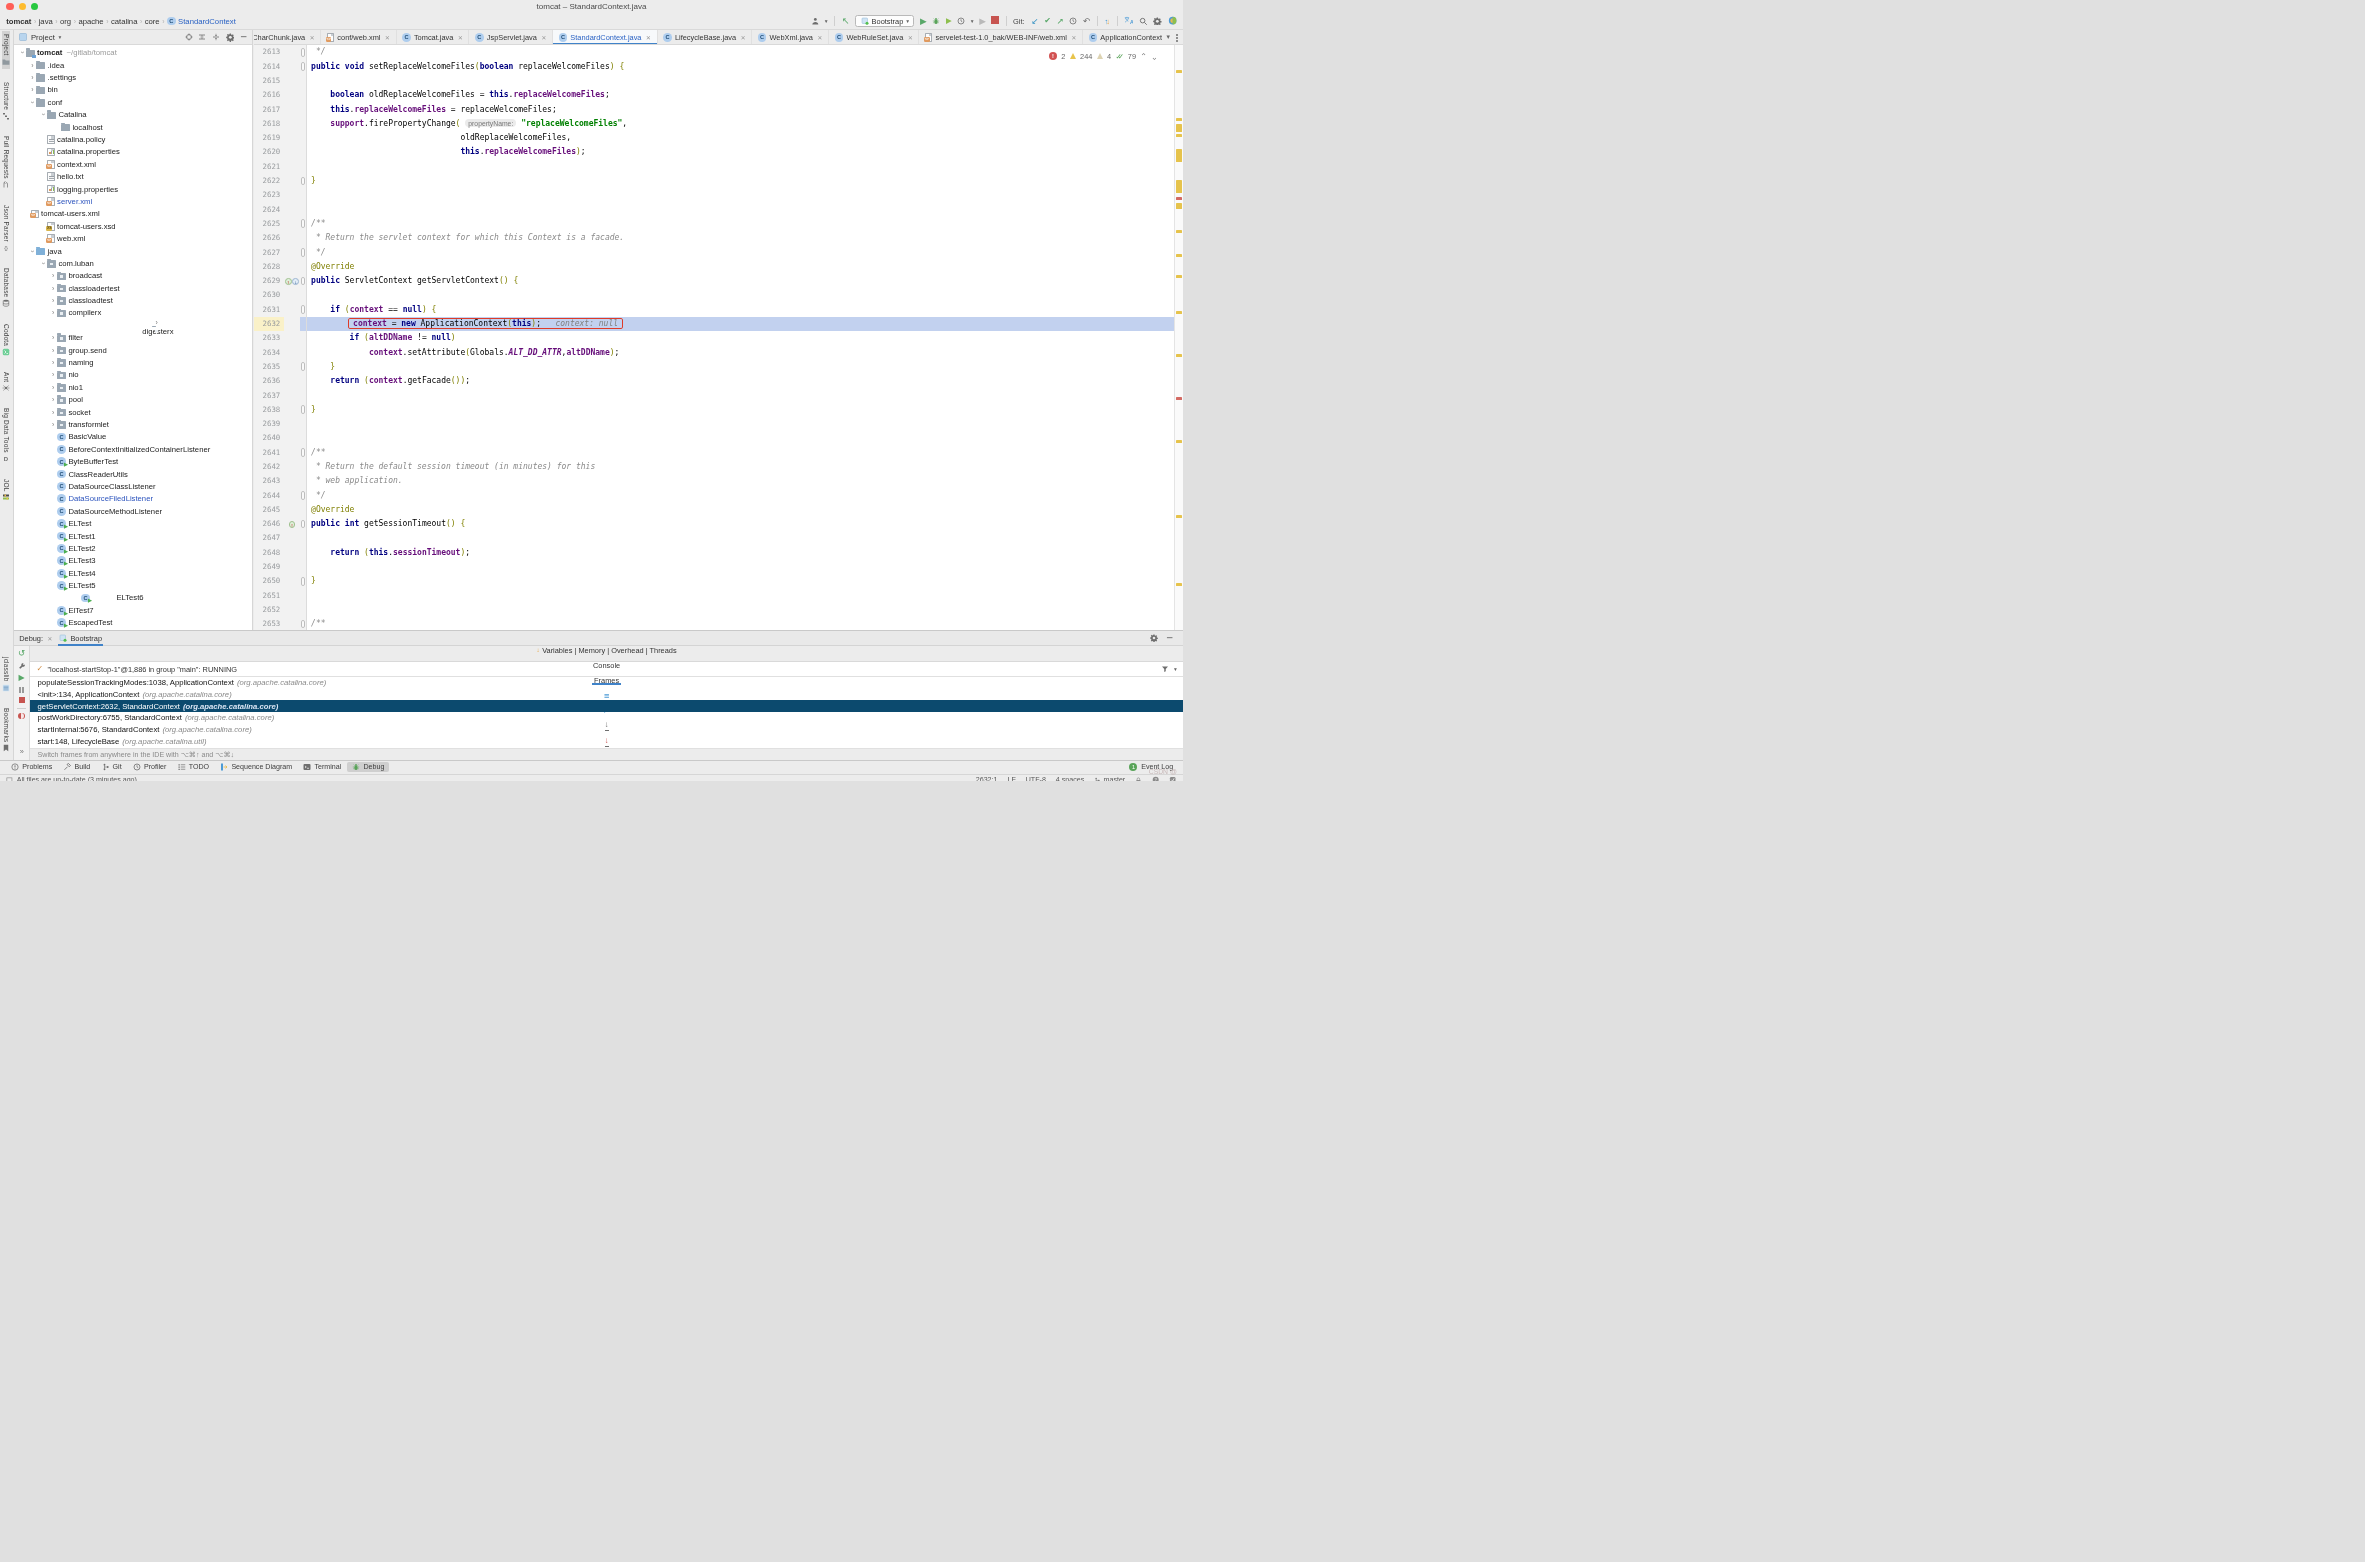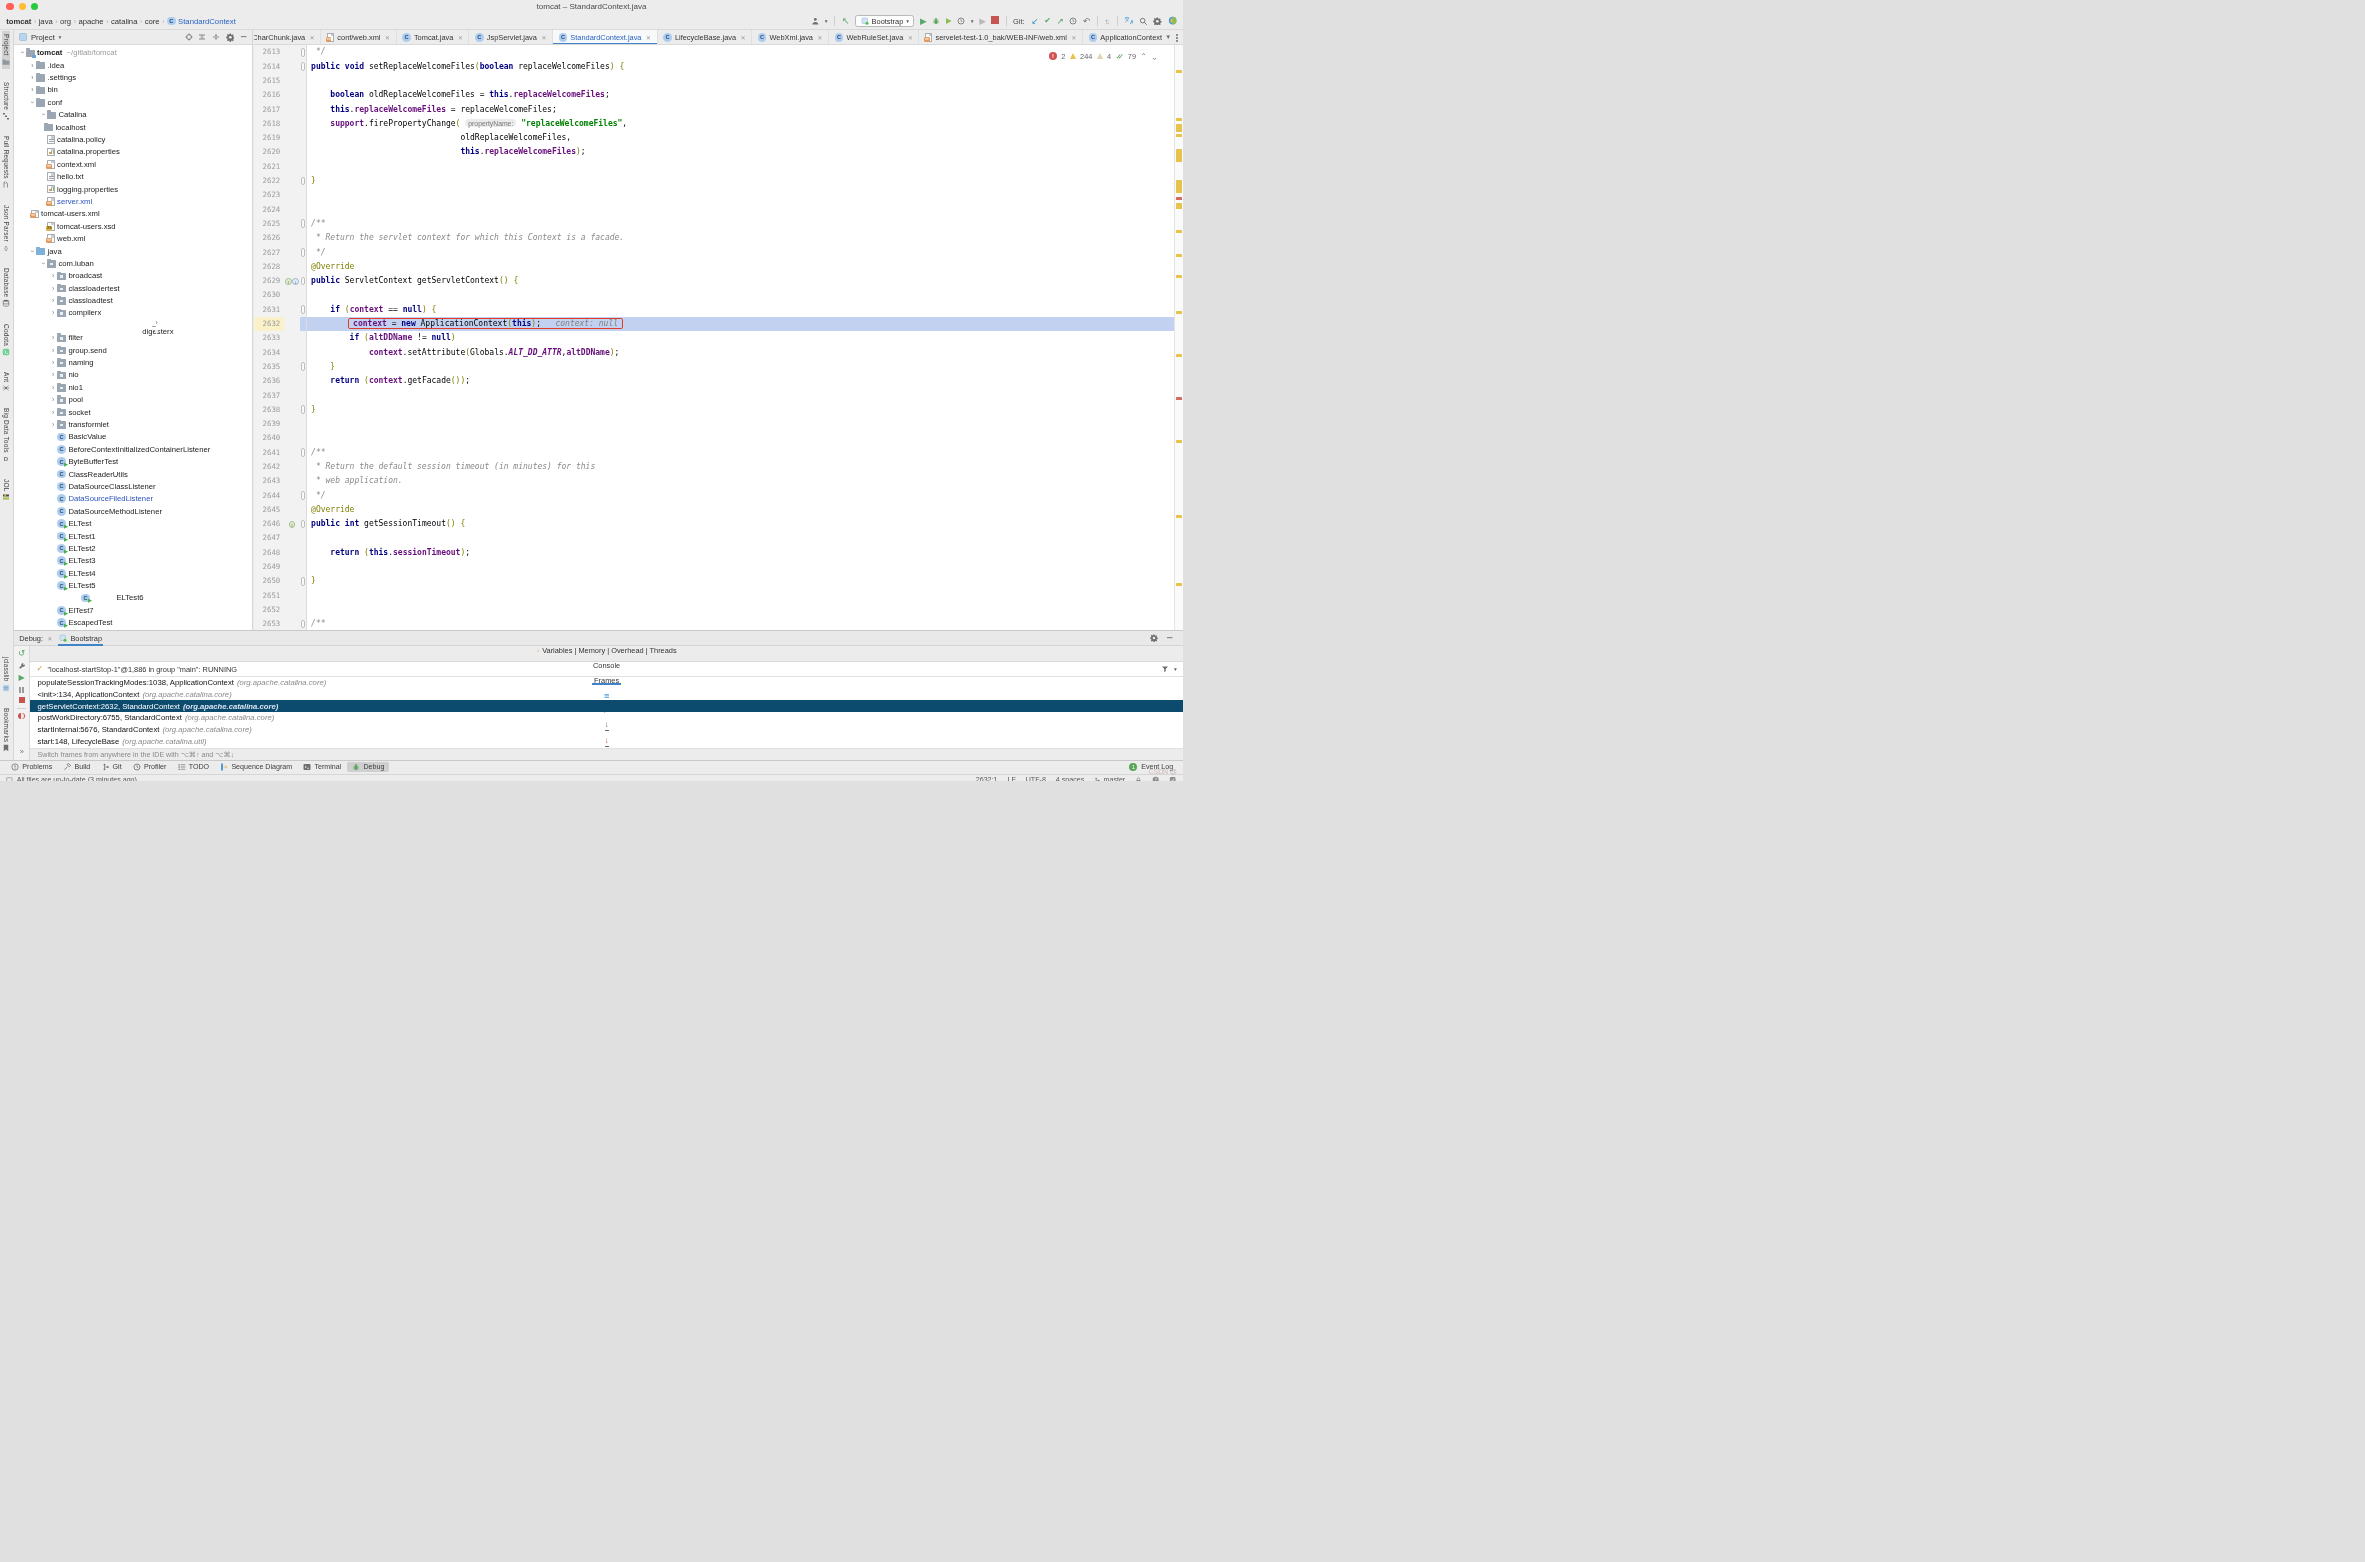--- a/index.html
+++ b/index.html
@@ -493,21 +493,21 @@
         <div class="trow" style="padding-left: 14.2px;">
           <span class="tarrow open">›</span>
           <span class="i-folder"></span>
           <span class="tlabel">conf</span>
         </div>
         <div class="trow" style="padding-left: 25px;">
           <span class="tarrow open">›</span>
           <span class="i-folder"></span>
           <span class="tlabel">Catalina</span>
         </div>
-        <div class="trow" style="padding-left: 22px;">
+        <div class="trow" style="padding-left: 39px;">
           <span class="tarrow"></span>
           <span class="i-folder"></span>
           <span class="tlabel">localhost</span>
         </div>
         <div class="trow" style="padding-left: 25px; text-align: center;">
           <span class="tarrow"></span>
           <span class="i-doc">
             <span class="lines"></span>
           </span>
           <span class="tlabel">catalina.policy</span>

